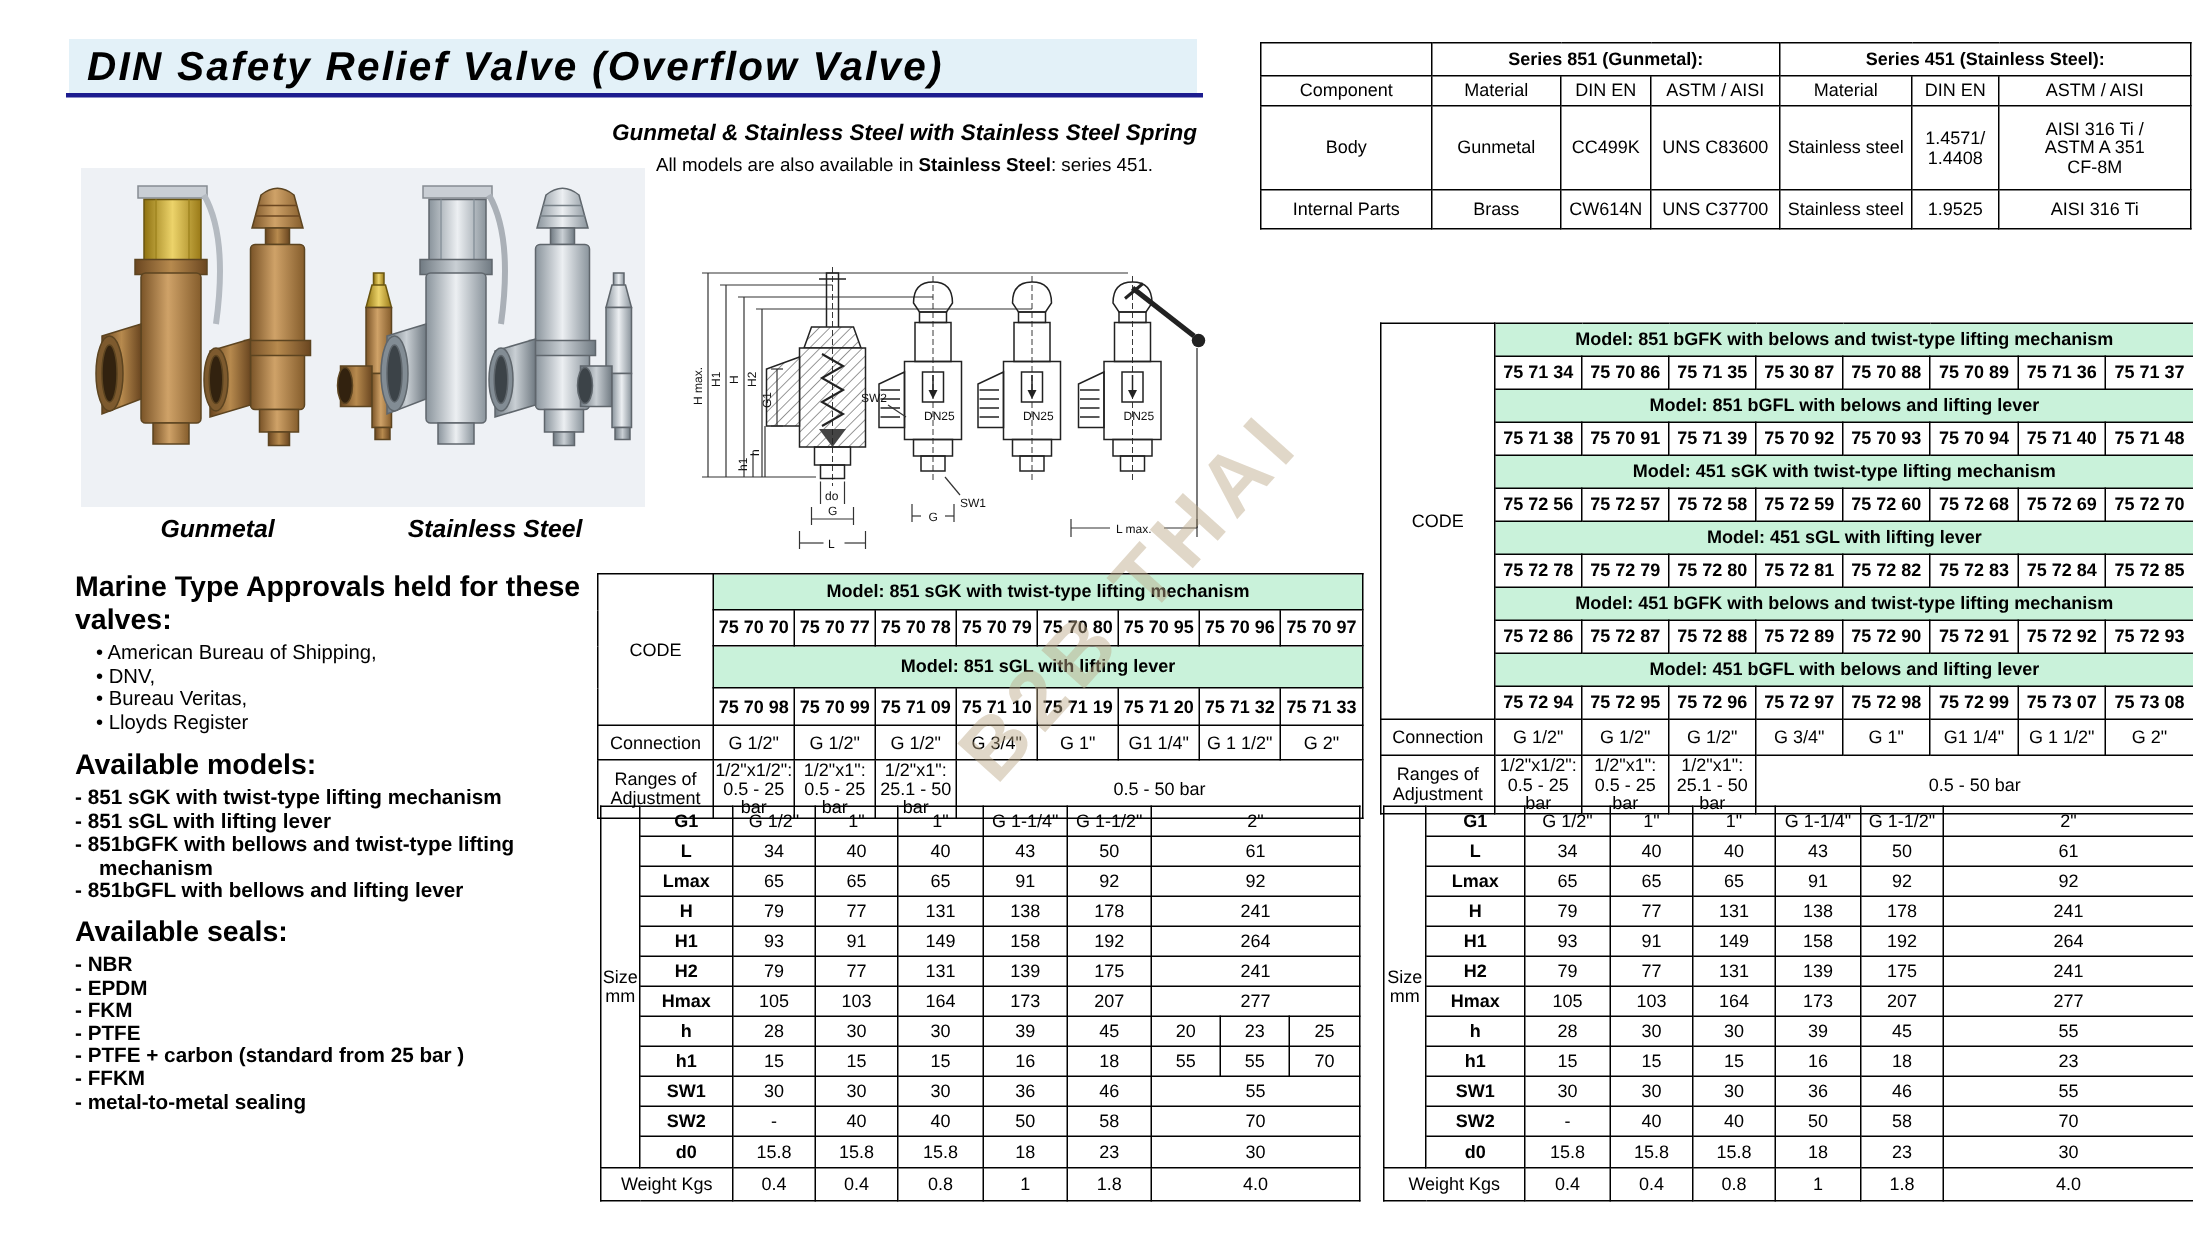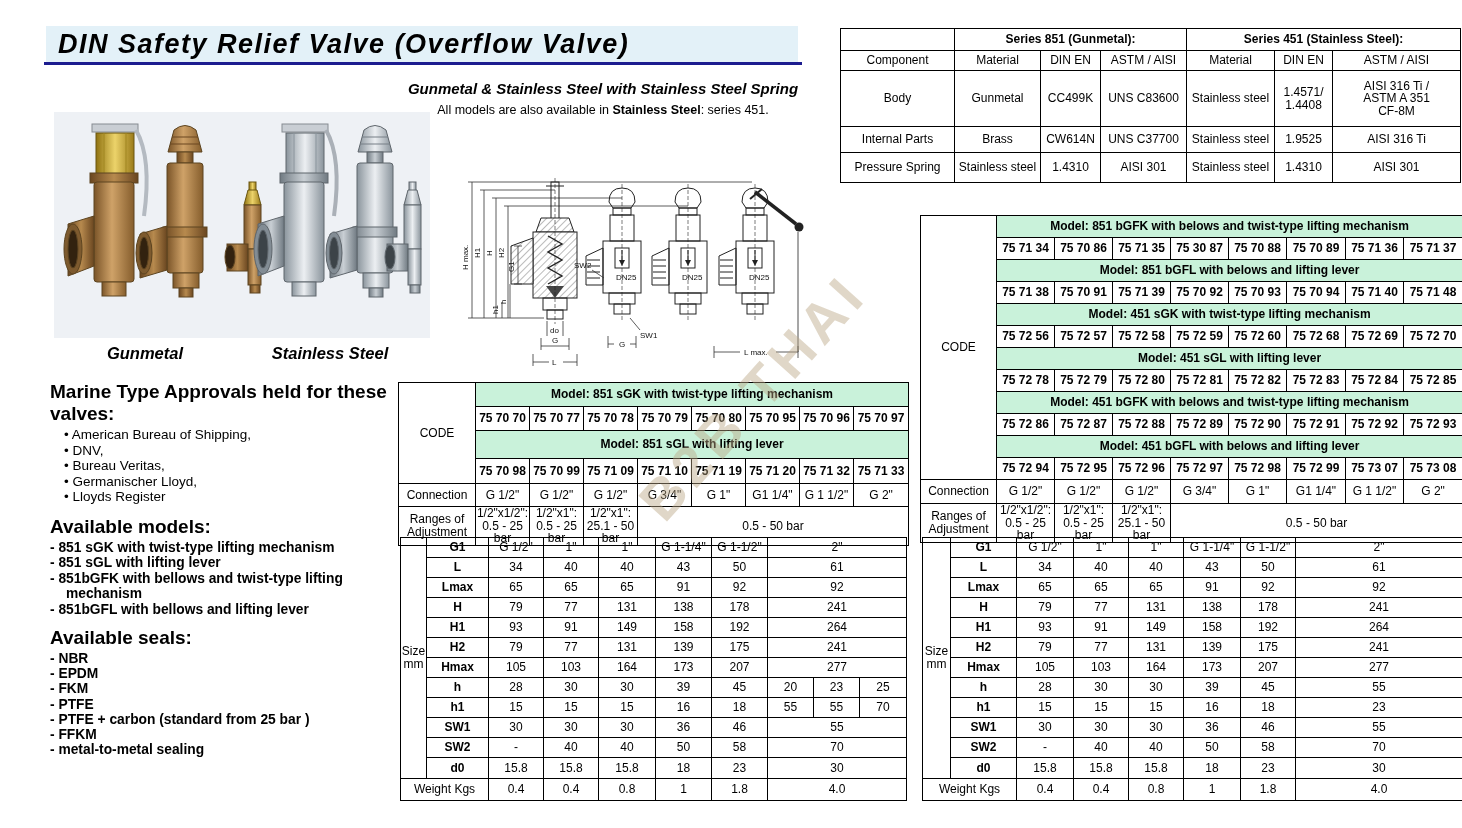--- a/index.html
+++ b/index.html
@@ -277,21 +277,20 @@
     <text x="122" y="102" font-size="8">SW2</text>
     <text x="188" y="172" font-size="8">SW1</text>
     <text x="292" y="189" font-size="8">L max.</text>
   </svg>
 
   <div class="leftcol">
     <div class="h-bold">Marine Type Approvals held for these valves:</div>
     <div class="mi">•  American Bureau of Shipping,</div>
     <div class="mi">•  DNV,</div>
     <div class="mi">•  Bureau Veritas,</div>
-    <div class="mi">•  Germanischer Lloyd,</div>
     <div class="mi">•  Lloyds Register</div>
     <div class="gap10"></div>
     <div class="h-bold">Available models:</div>
     <div class="mod">-  851 sGK with twist-type lifting mechanism</div>
     <div class="mod">-  851 sGL with lifting lever</div>
     <div class="mod">-  851bGFK with bellows and twist-type lifting mechanism</div>
     <div class="mod">-  851bGFL with bellows and lifting lever</div>
     <div class="gap12"></div>
     <div class="h-bold">Available seals:</div>
     <div class="seal">- NBR</div>
@@ -341,29 +340,20 @@
 CF-8M</td>
     </tr>
     <tr style="height:26px">
       <td class="cellL">Internal Parts</td>
       <td class="cellL">Brass</td>
       <td>CW614N</td>
       <td>UNS C37700</td>
       <td>Stainless steel</td>
       <td>1.9525</td>
       <td class="cellL">AISI 316 Ti</td>
-    </tr>
-    <tr style="height:30px">
-      <td class="cellL">Pressure Spring</td>
-      <td class="cellL">Stainless steel</td>
-      <td>1.4310</td>
-      <td>AISI 301</td>
-      <td>Stainless steel</td>
-      <td>1.4310</td>
-      <td class="cellL">AISI 301</td>
     </tr>
   </tbody>
     </table>
 
   <table class="tbl" style="left:398px;top:382px;width:510px;">
     <colgroup>
         <col style="width:77px">
         <col style="width:54px">
         <col style="width:54px">
         <col style="width:54px">

